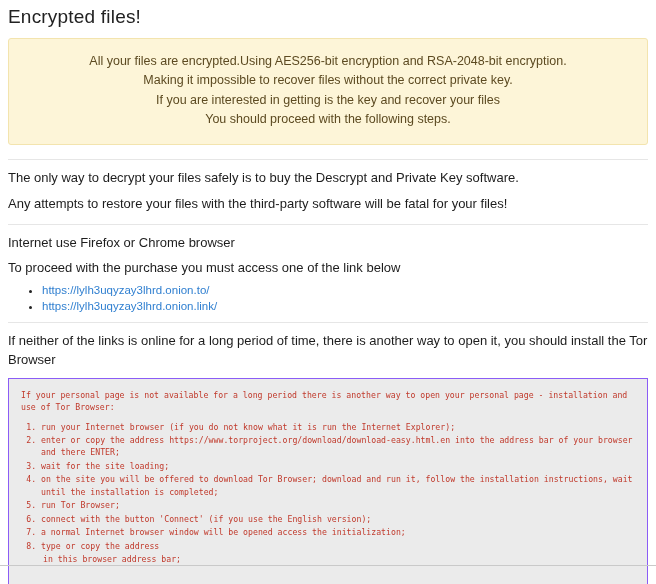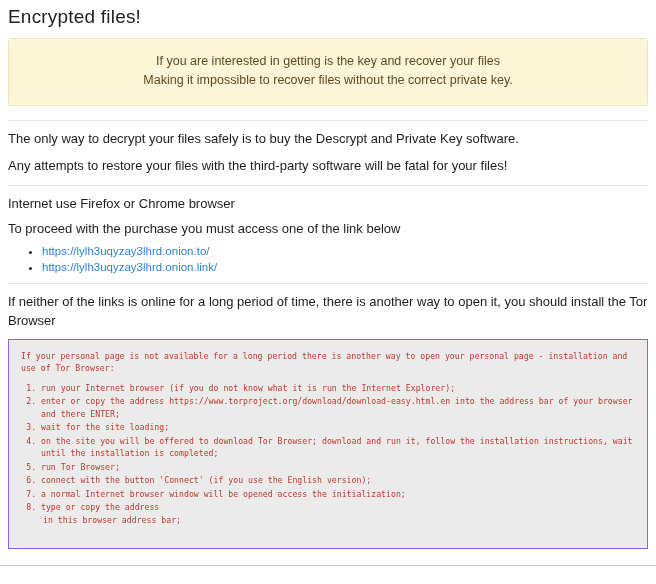--- a/index.html
+++ b/index.html
@@ -113,22 +113,24 @@
   }
 </style>
 </head>
 <body>
 
 <div class="page">
 
   <h1 class="title">Encrypted files!</h1>
 
   <div class="alert">
+    <span class="line">All your files are encrypted.Using AES256-bit encryption and RSA-2048-bit encryption.</span>
+    <span class="line">Making it impossible to recover files without the correct private key.</span>
     <span class="line">If you are interested in getting is the key and recover your files</span>
-    <span class="line">Making it impossible to recover files without the correct private key.</span>
+    <span class="line">You should proceed with the following steps.</span>
   </div>
 
   <hr class="sep">
 
   <p class="para">The only way to decrypt your files safely is to buy the Descrypt and Private Key software.</p>
   <p class="para">Any attempts to restore your files with the third-party software will be fatal for your files!</p>
 
   <hr class="sep">
 
   <p class="para tight">Internet use Firefox or Chrome browser</p>

